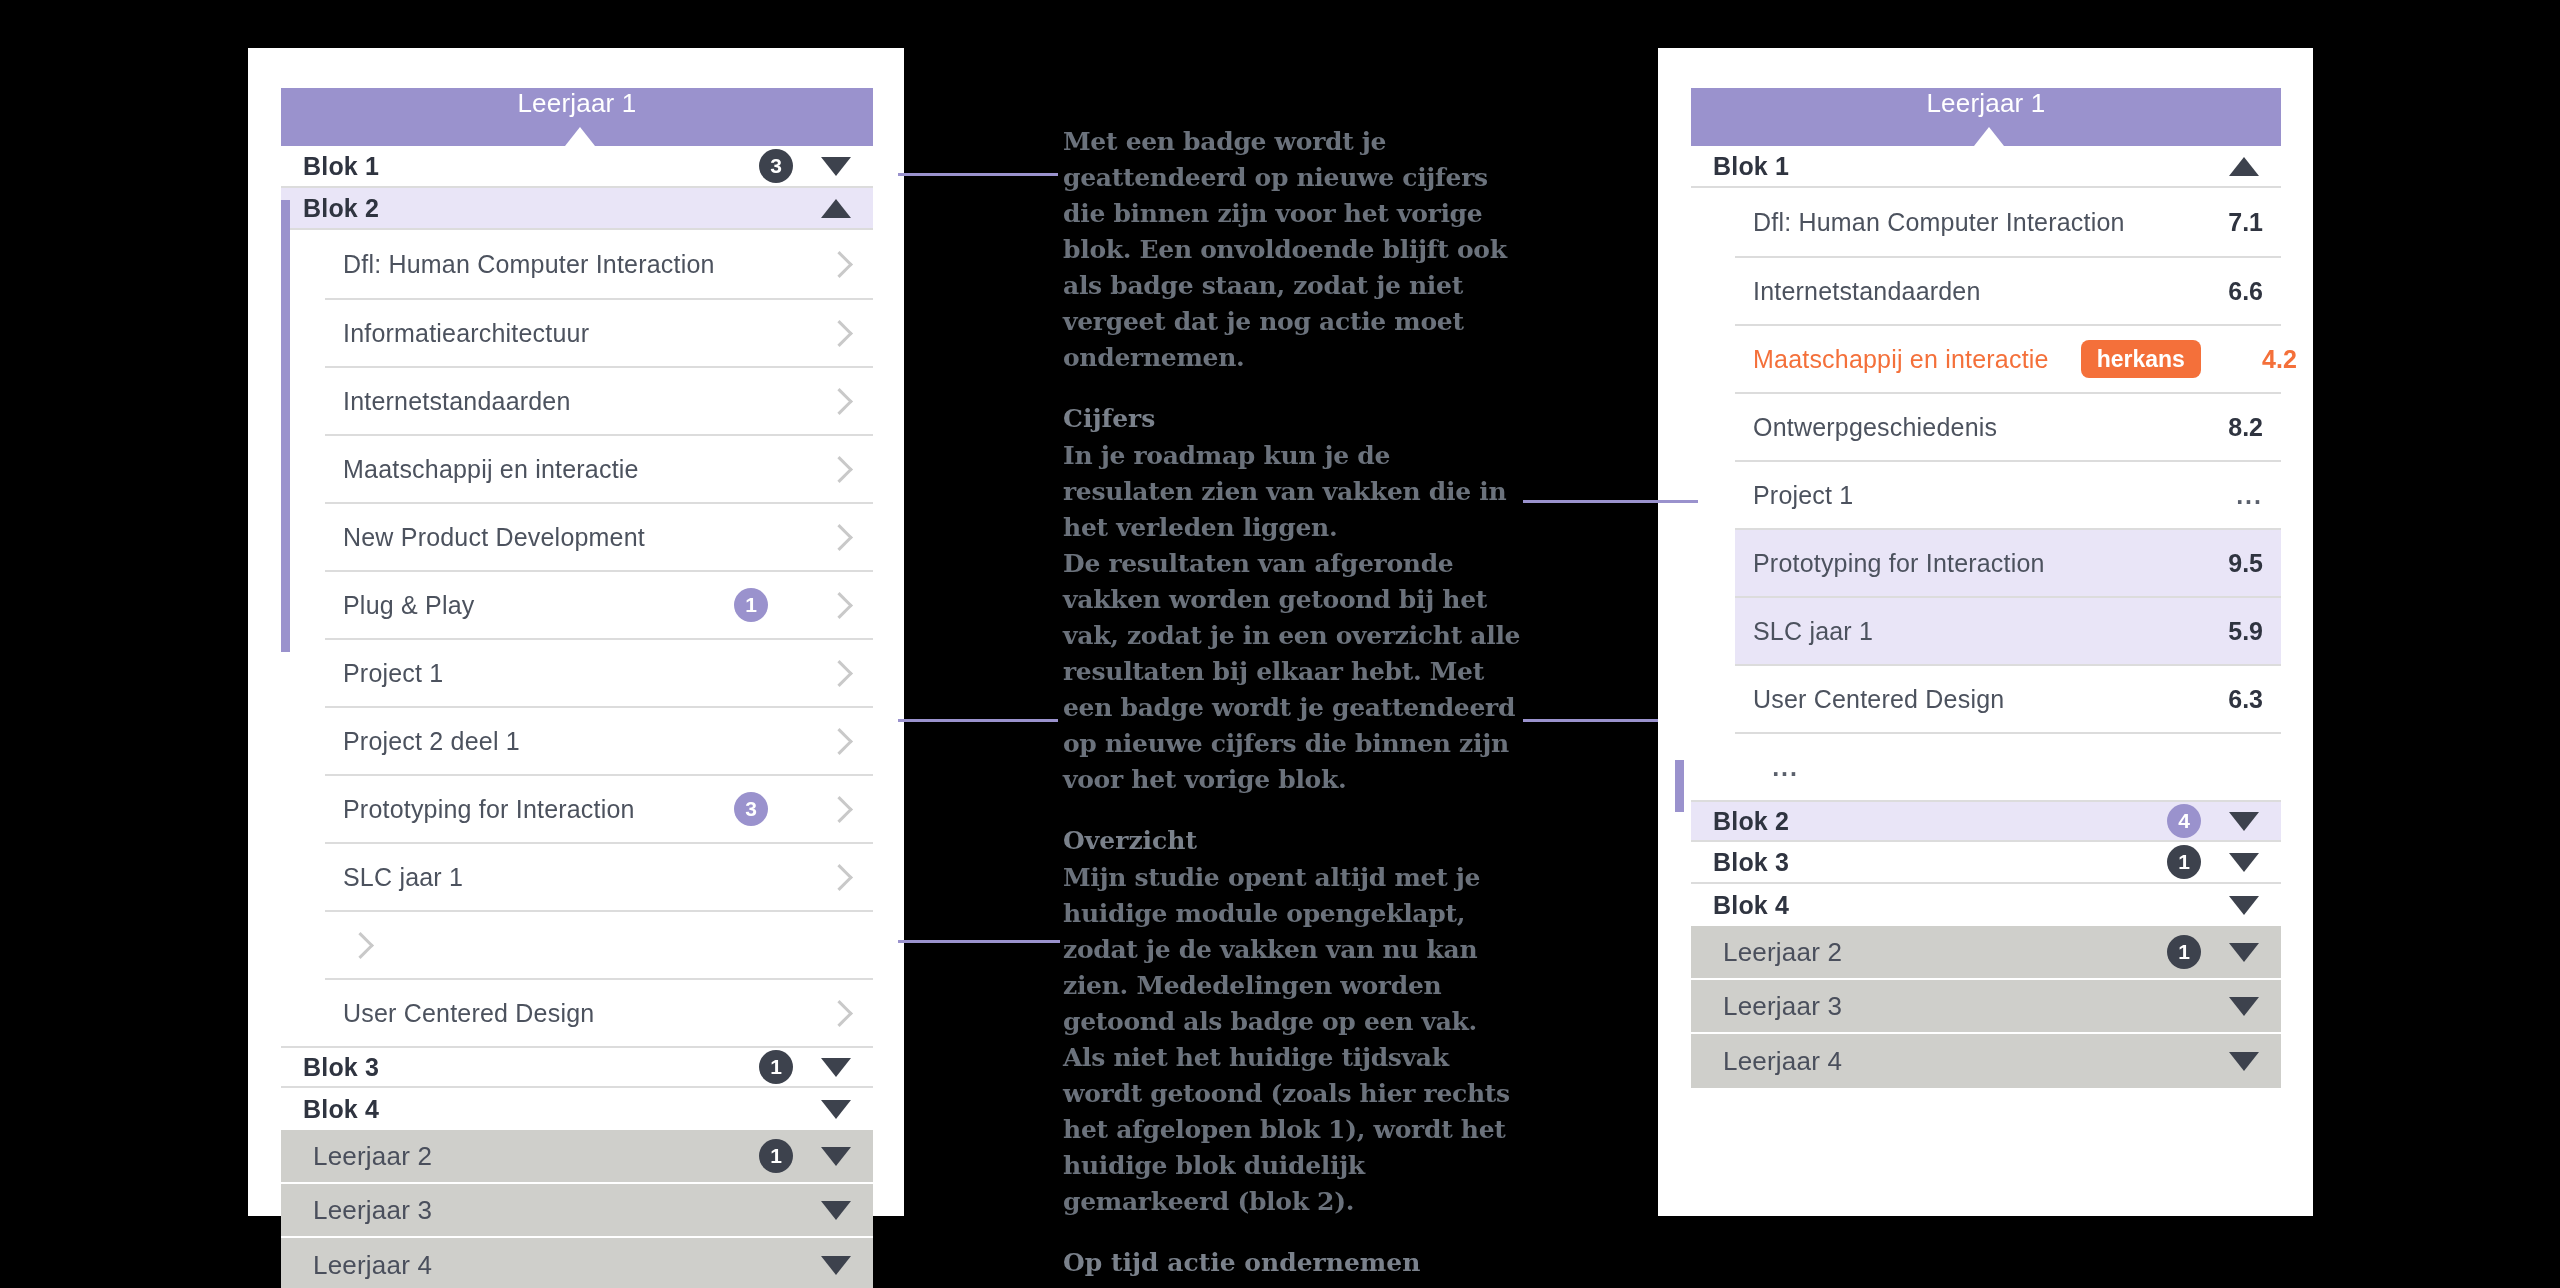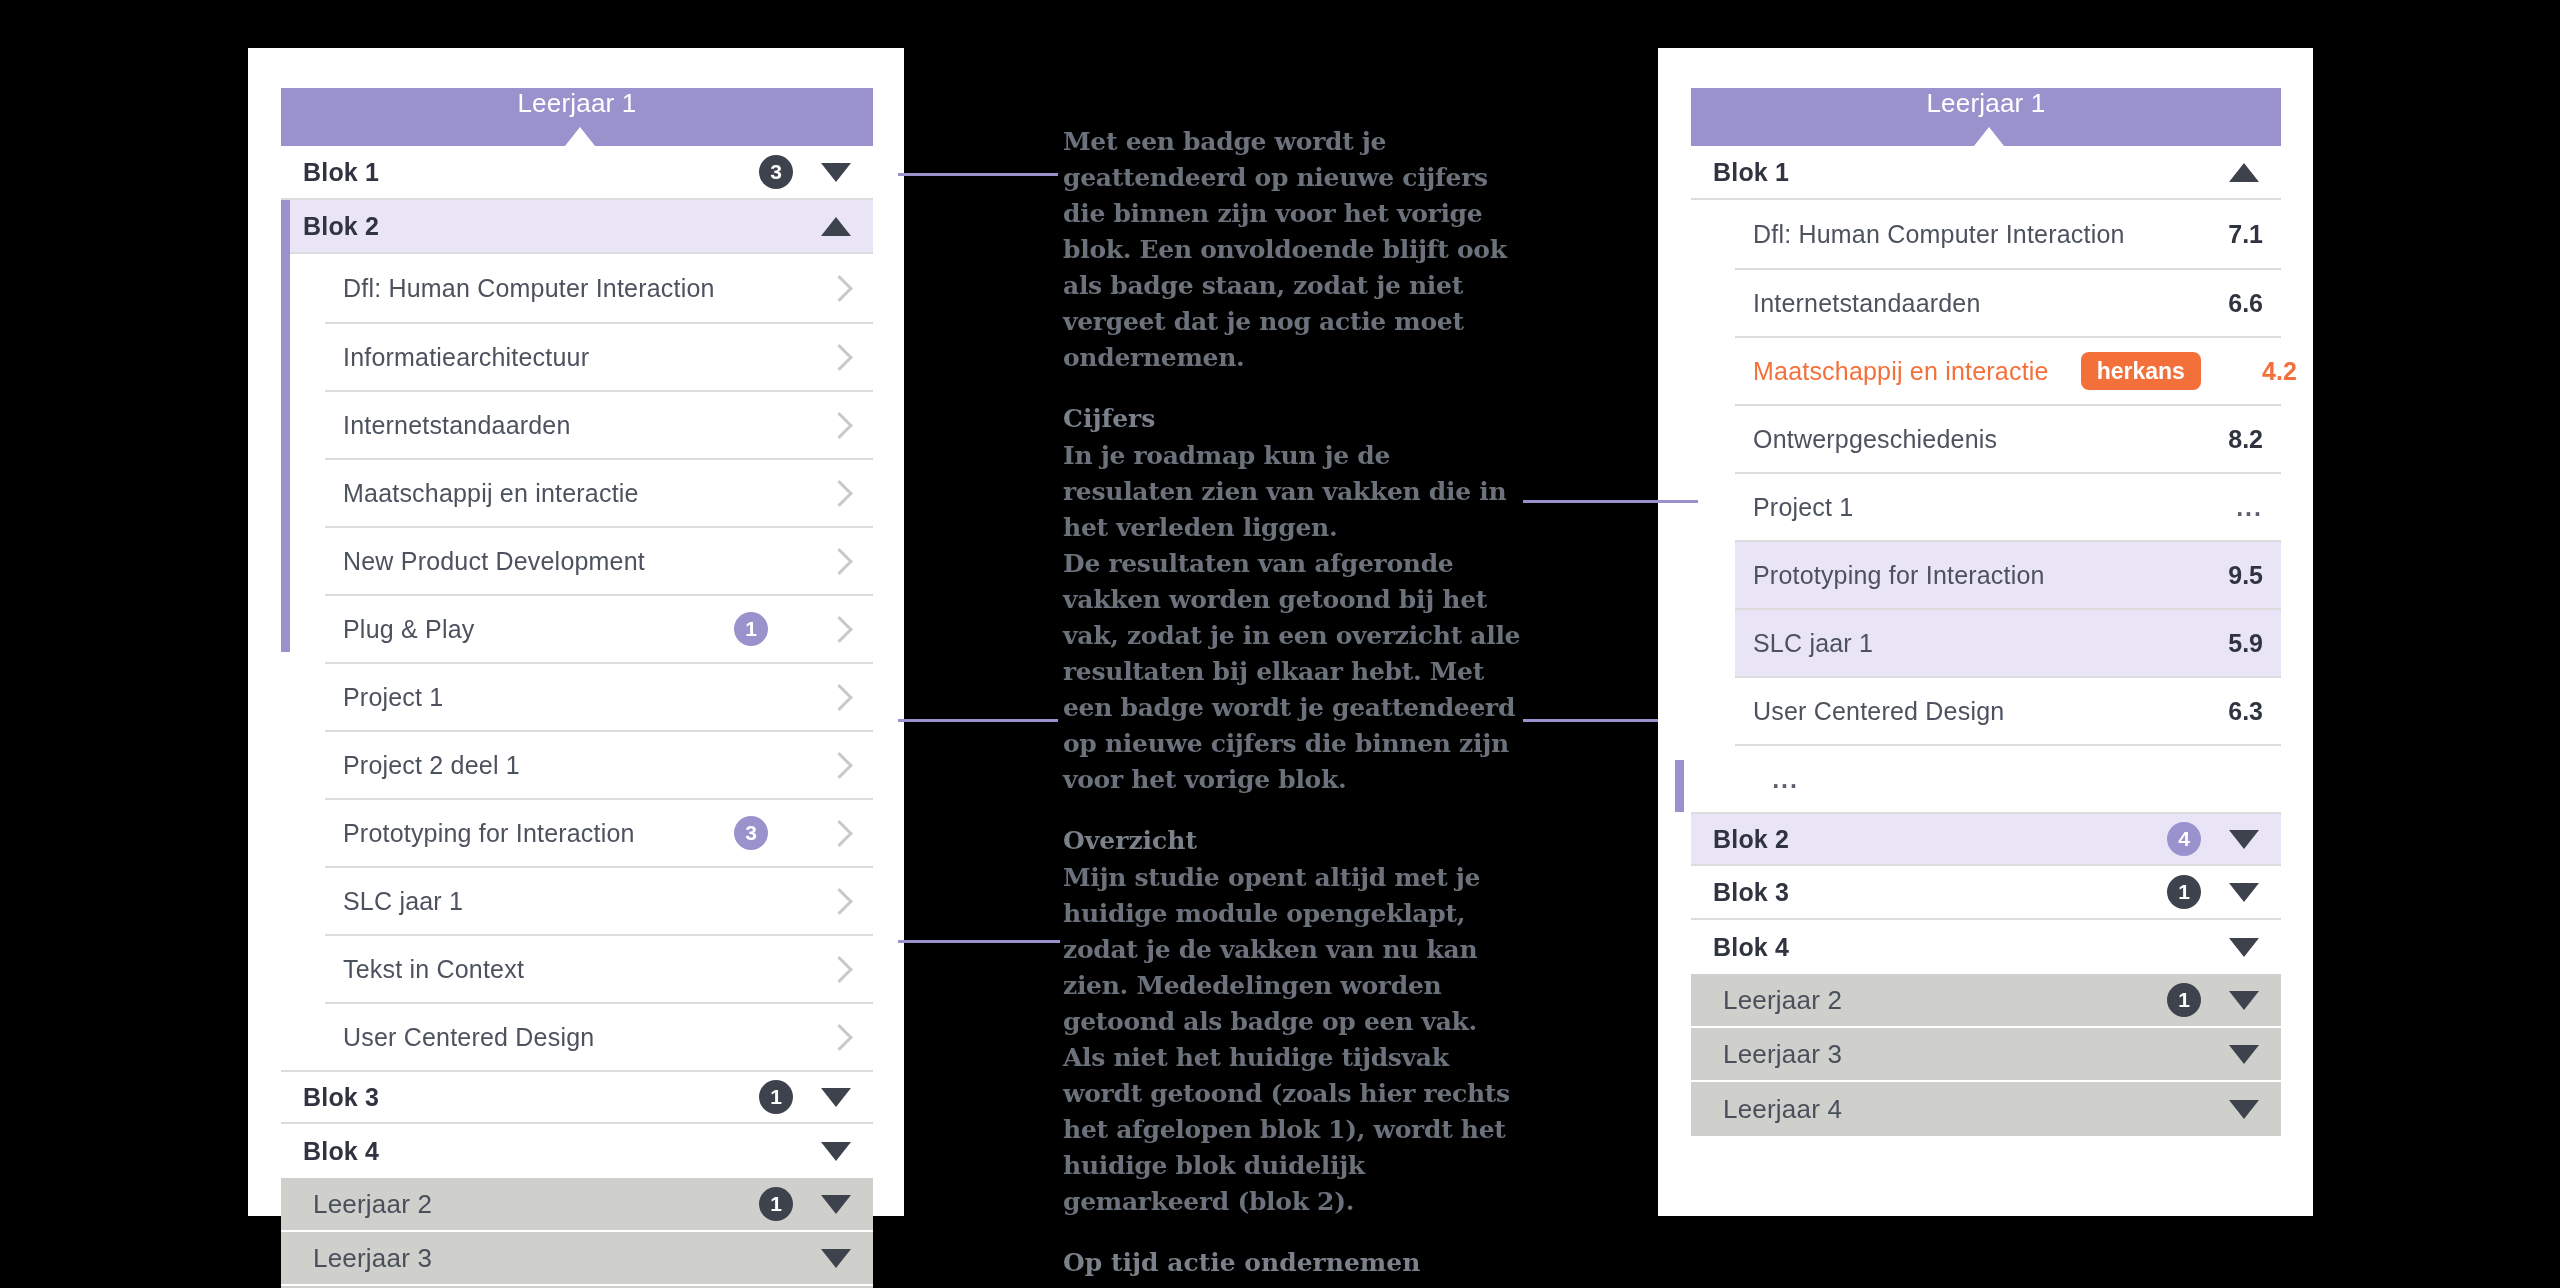--- a/index.html
+++ b/index.html
@@ -14,21 +14,21 @@
   #card-left{left:248px;top:48px;width:656px;height:1168px;}
   #card-right{left:1658px;top:48px;width:655px;height:1168px;}
 
   .panel{position:absolute;left:33px;top:40px;width:592px;}
   #card-right .panel{left:33px;top:40px;width:590px;}
 
   
   .row{
     position:relative;box-sizing:border-box;
     display:flex;align-items:center;
-    height:54px;padding:0 22px 0 22px;
+    height:42px;padding:0 22px 0 22px;
     background:#ffffff;
   }
   .row .label{flex:1;font-size:25px;color:#3c4250;letter-spacing:.2px;white-space:nowrap;}
 
   
   .row.year-open{background:#9a92cd;height:58px;flex-direction:column;}
   .row.year-open .label{color:#ffffff;font-size:26px;}
   
   .row.year{background:#cfcfcb;height:54px;border-bottom:2px solid #ffffff;padding-left:32px;}
   .row.year .label{color:#4a4f5c;font-size:26px;}
@@ -153,21 +153,20 @@
     <div class="row course">
       <span class="label">Prototyping for Interaction</span>
       <span class="badge purple">3</span>
       <span class="chev"></span>
     </div>
     <div class="row course">
       <span class="label">SLC jaar 1</span>
       <span class="chev"></span>
     </div>
     <div class="row course">
-      <span class="label">Tekst in Context</span>
       <span class="chev"></span>
     </div>
     <div class="row course">
       <span class="label">User Centered Design</span>
       <span class="chev"></span>
     </div>
 
     <div class="row block" style="border-top:2px solid #dcdcdc;">
       <span class="label">Blok 3</span>
       <span class="badge dark">1</span>

